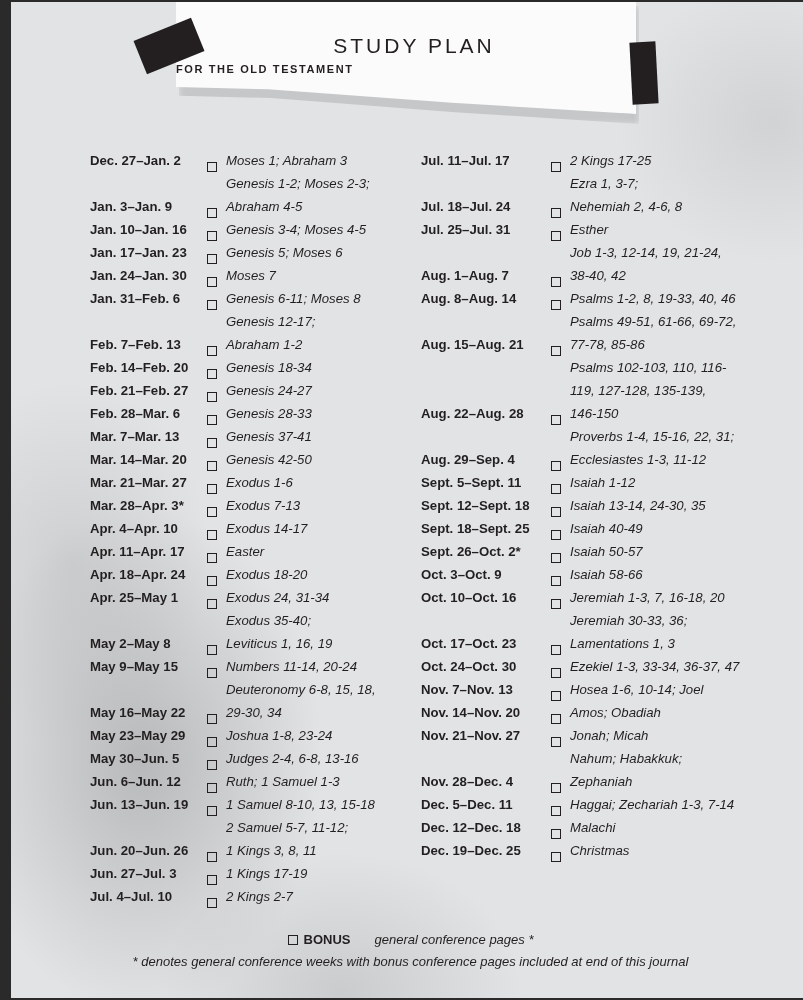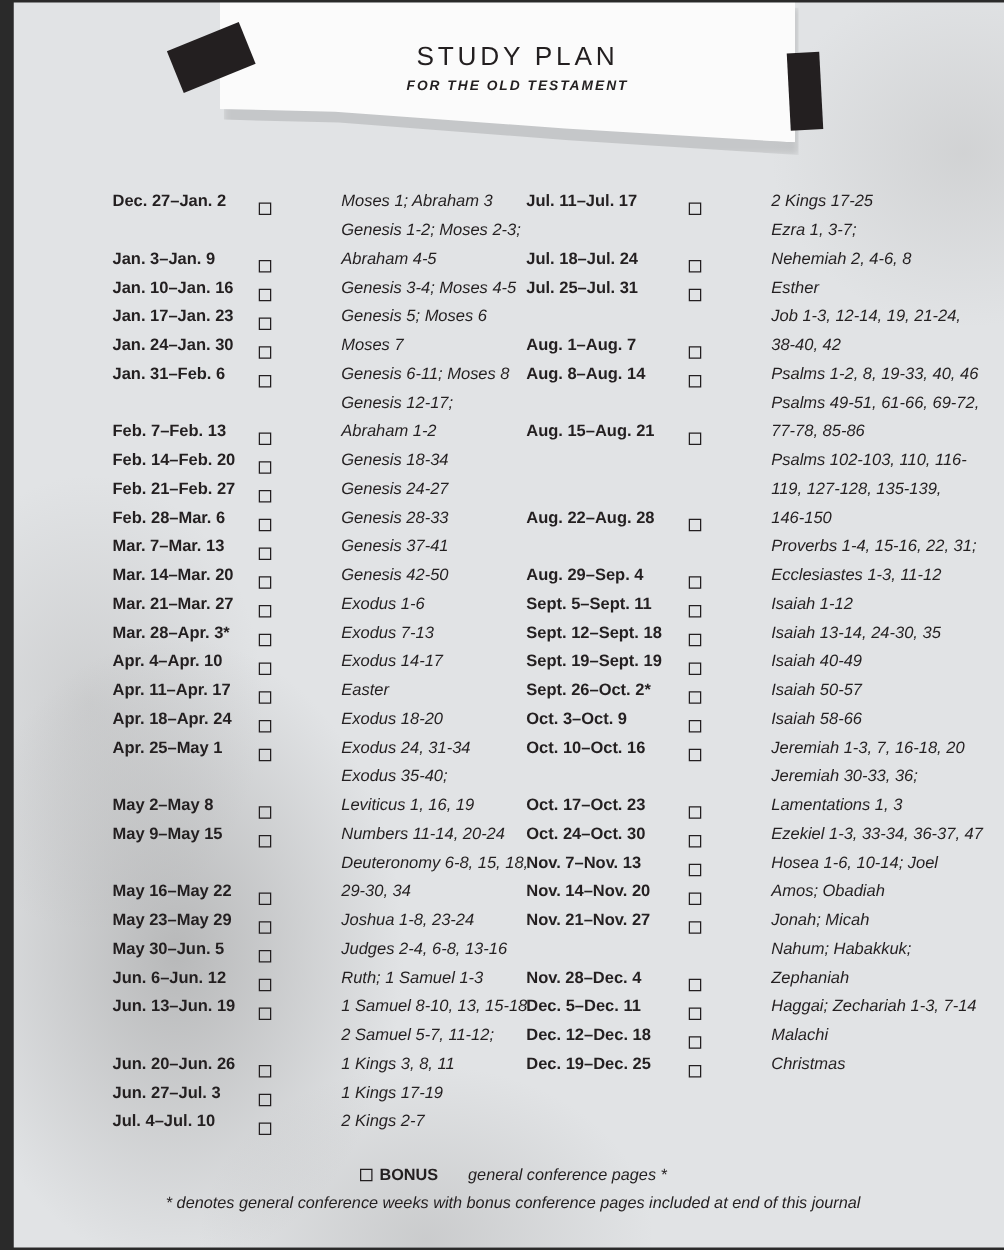--- a/index.html
+++ b/index.html
@@ -36,41 +36,40 @@
   }
   .tape-right {
     position: absolute; left: 620px; top: 40px; width: 26px; height: 62px;
     background: #231f20; transform: rotate(-3deg);
   }
   .title {
     position: absolute; left: 165px; top: 32px; width: 476px; text-align: center;
     font-size: 21px; letter-spacing: 3px; color: #231f20; font-weight: normal;
   }
   .subtitle {
-    position: absolute; left: 165px; top: 61px; width: 476px; text-align: center;
-    font-size: 11px; letter-spacing: 1.6px; font-weight: bold; color: #231f20; font-style: italic;
+    position: absolute; left: 165px; top: 61px; width: 476px; text-align: left;
+    font-size: 11px; letter-spacing: 1.6px; font-weight: bold; color: #231f20;
   }
   .col { position: absolute; top: 147px; }
   .col-left { left: 79px; }
   .col-right { left: 410px; }
   .row { display: flex; align-items: flex-end; }
   .date {
     font-weight: bold; font-size: 13.2px; color: #231f20; line-height: 23px;
     white-space: nowrap;
   }
   .col-left .date { width: 117px; }
   .col-right .date { width: 130px; }
   .cb {
     width: 10px; height: 10px; border: 1.3px solid #231f20; box-sizing: border-box;
     margin-top: 6px; margin-right: 9px; flex: 0 0 auto; background: transparent;
   }
   .reading {
     font-style: italic; font-size: 13.2px; color: #231f20; line-height: 23px;
     white-space: pre-line;
-    margin-left: 47px;
   }
   .bonus {
     position: absolute; top: 930px; left: 0; width: 799px; text-align: center;
     font-size: 13px; color: #231f20;
   }
   .bonus .cb { display: inline-block; margin: 0 6px 0 0; vertical-align: -1px; }
   .bonus-label { font-weight: bold; margin-right: 24px; }
   .bonus-text { font-style: italic; }
   .footnote {
     position: absolute; top: 952px; left: 0; width: 799px; text-align: center;
@@ -286,21 +285,21 @@
       <span class="date">Sept. 5–Sept. 11</span>
       <span class="cb"></span>
       <span class="reading">Isaiah 1-12</span>
     </div>
       <div class="row">
       <span class="date">Sept. 12–Sept. 18</span>
       <span class="cb"></span>
       <span class="reading">Isaiah 13-14, 24-30, 35</span>
     </div>
       <div class="row">
-      <span class="date">Sept. 19–Sept. 19</span>
+      <span class="date">Sept. 18–Sept. 25</span>
       <span class="cb"></span>
       <span class="reading">Isaiah 40-49</span>
     </div>
       <div class="row">
       <span class="date">Sept. 26–Oct. 2*</span>
       <span class="cb"></span>
       <span class="reading">Isaiah 50-57</span>
     </div>
       <div class="row">
       <span class="date">Oct. 3–Oct. 9</span>

